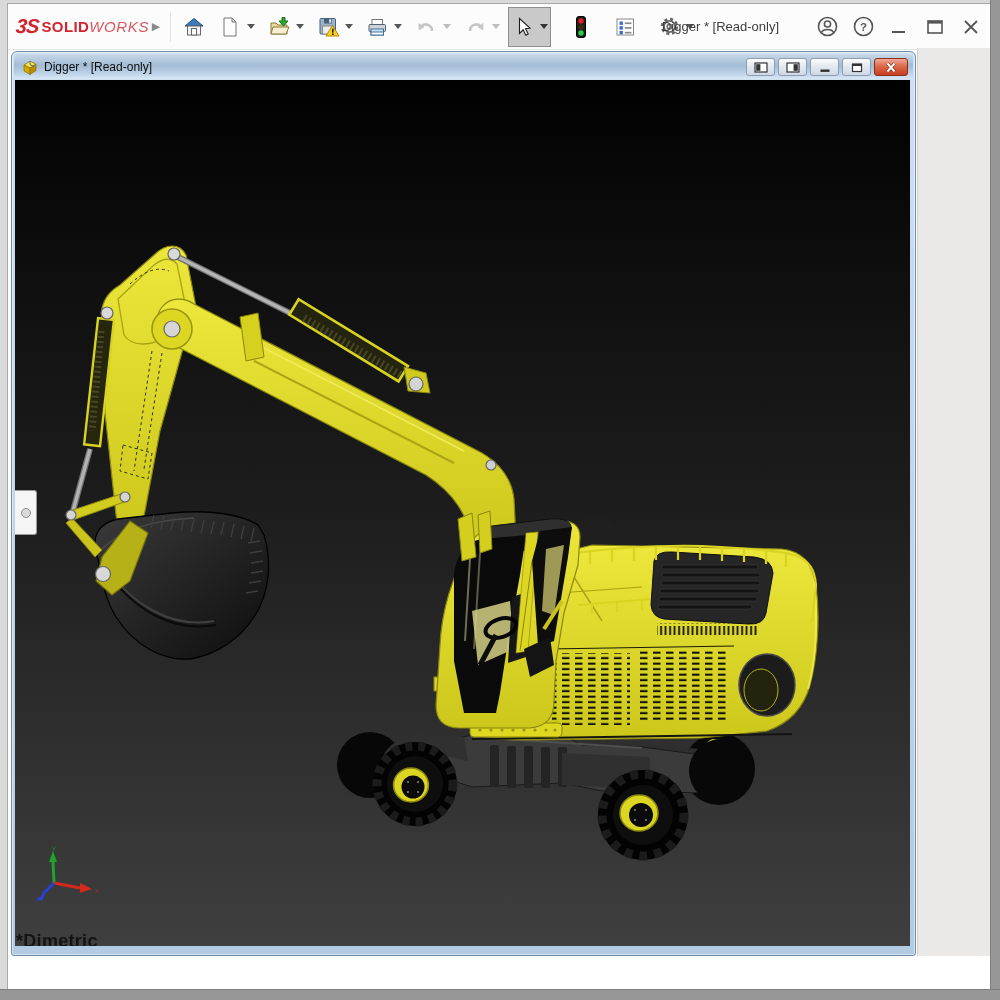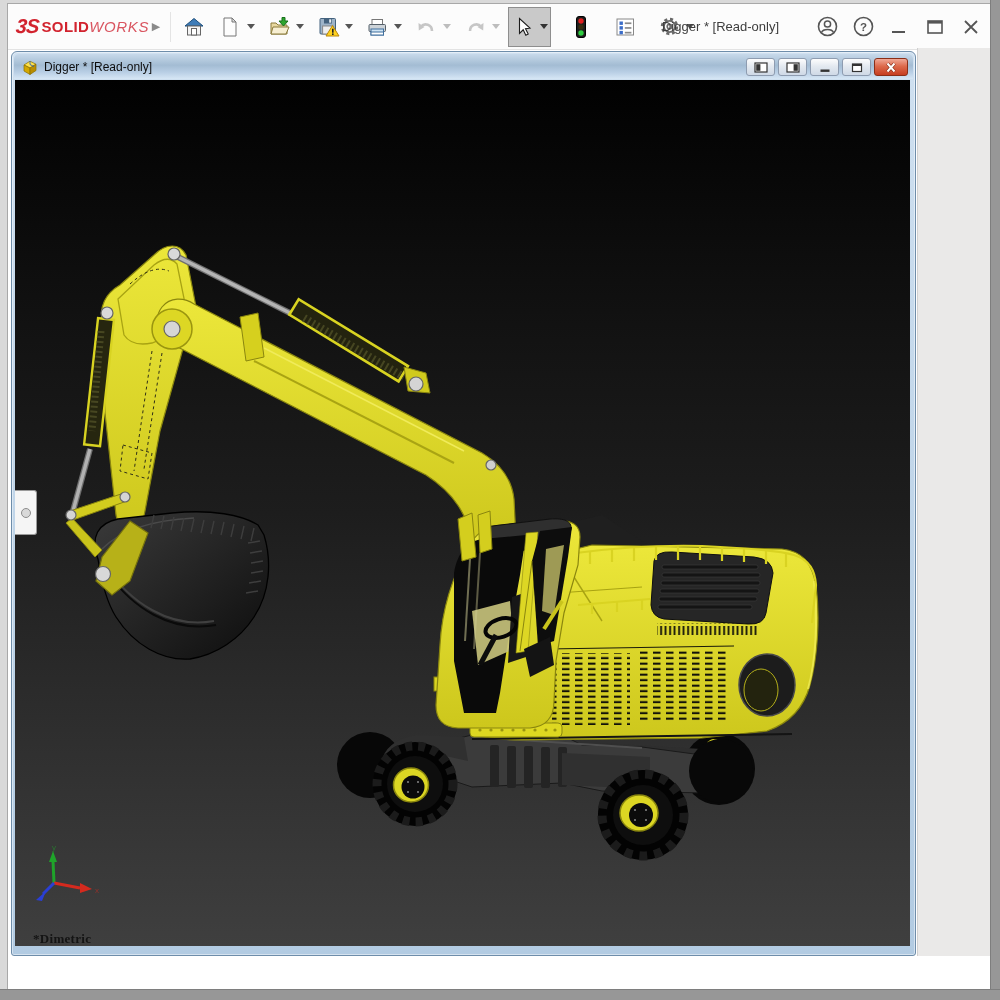--- a/index.html
+++ b/index.html
@@ -28,21 +28,21 @@
   .child{position:absolute;left:3px;top:47px;width:903px;height:903px;background:linear-gradient(180deg,#cfe0f0,#b2cbe2);border:1px solid #6e8daa;border-radius:6px 6px 3px 3px;box-shadow:inset 0 0 0 1px rgba(255,255,255,.45);}
   .child-titlebar{position:absolute;left:2px;top:2px;right:2px;height:25px;border-radius:5px 5px 0 0;background:linear-gradient(180deg,#c7d9ea 0%,#a3bcd3 45%,#b8cee4 72%,#d6e6f5 100%);display:flex;align-items:center;}
   .child-title-text{font-size:12px;color:#0d0d0d;margin-left:6px;}
   .child-icon{margin-left:8px;width:16px;height:16px;}
   .child-btns{position:absolute;right:5px;top:4px;display:flex;gap:3px;}
   .cbtn{width:29px;height:18px;border:1px solid #8e9cb0;border-radius:3px;background:linear-gradient(180deg,#fdfdfd,#e3e9f0 45%,#cfd9e6);display:flex;align-items:center;justify-content:center;padding:0;cursor:pointer;}
   .cbtn.close{width:34px;border:1px solid #8b2f18;background:linear-gradient(180deg,#f0a896,#dd6a4c 45%,#c63d20);}
   
   .viewport{position:absolute;left:3px;top:28px;width:895px;height:866px;background:linear-gradient(180deg,#010101 0%,#131313 30%,#1d1d1d 50%,#3f3f3f 100%);overflow:hidden;}
   .viewport svg.scene{position:absolute;left:0;top:0;}
-  .view-label{position:absolute;left:18px;top:851px;font-size:13px;font-weight:bold;color:#141414;letter-spacing:.3px;font-family:Liberation Serif, serif;}
+  .view-label{position:absolute;left:1px;top:851px;font-size:18px;font-weight:bold;color:#141414;letter-spacing:.3px;}
   .side-tab{position:absolute;left:0;top:410px;width:21px;height:43px;background:#f5f5f5;border:1px solid #9a9a9a;border-left:none;border-radius:0 3px 3px 0;cursor:pointer;}
   .side-tab .dot{position:absolute;left:6px;top:17px;width:8px;height:8px;border-radius:50%;background:#d9d9d9;border:1px solid #8d8d8d;}
   .right-panel{position:absolute;left:909px;top:44px;right:0;height:908px;background:#eae9e8;border-left:1px solid #d0d0d0;}
 </style>
 </head>
 <body>
 
 <div class="screen">
   <div class="app">
 

